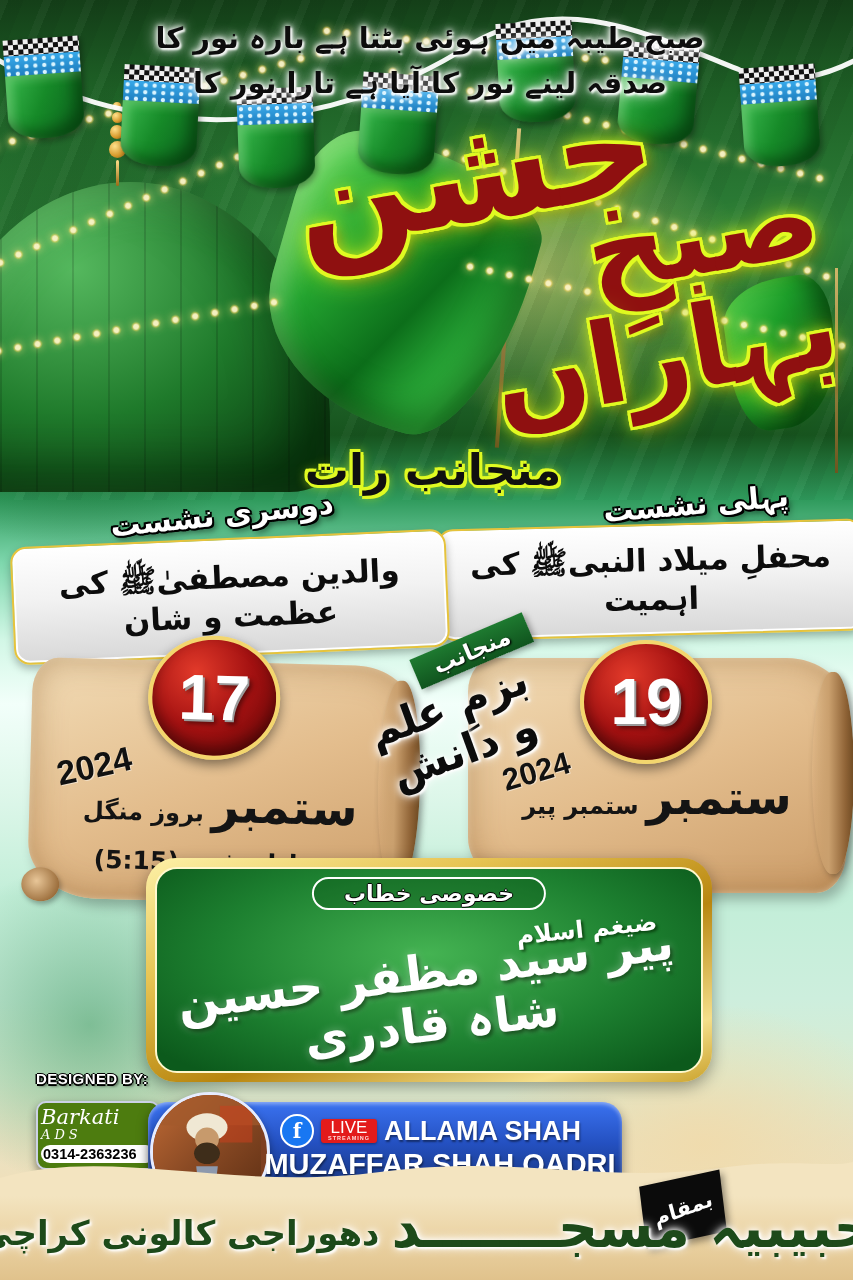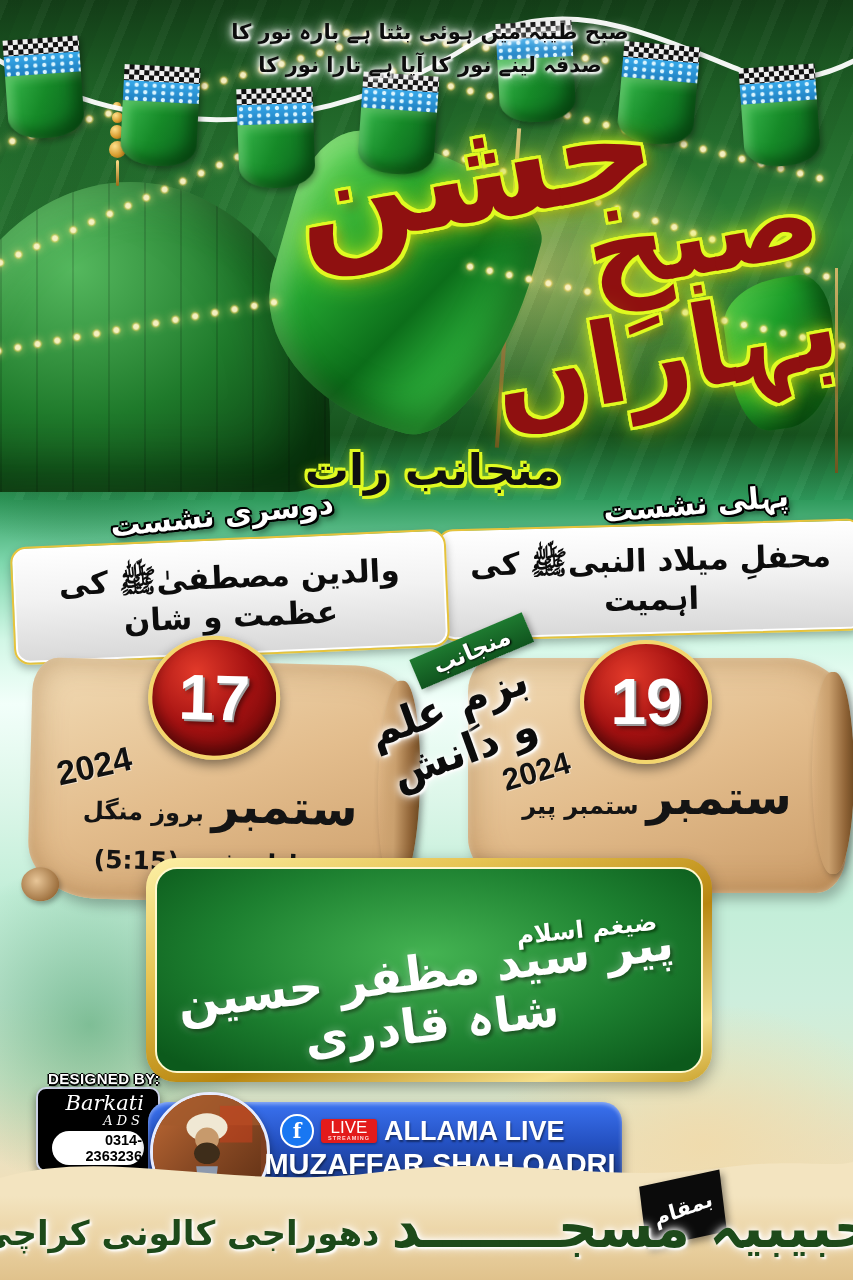--- a/index.html
+++ b/index.html
@@ -62,21 +62,21 @@
   .bunt{position:absolute;width:76px;height:102px;filter:drop-shadow(2px 3px 3px rgba(0,0,0,.35));}
   .bunt .checker{height:16px;background:repeating-conic-gradient(#101010 0% 25%,#efefef 0% 50%) 0 0/10px 10px;}
   .bunt .blueband{height:20px;
     background:radial-gradient(circle at 4px 4px,#d8f4ff 1.6px,transparent 2.6px) 0 0/9px 7px,linear-gradient(#37a9ea,#1f7fc0);}
   .bunt .cloth{height:64px;border-radius:6% 6% 46% 46% / 0 0 34% 34%;
     background:linear-gradient(115deg,#39b94e 0%,#168a28 45%,#0a5c1b 100%);
     box-shadow:inset -8px -8px 14px rgba(0,30,0,.45), inset 6px 4px 10px rgba(200,255,190,.3);}
 
   
   .couplet{left:140px;top:16px;width:580px;text-align:center;direction:rtl;color:#0d0d0d;
-    font-size:21px;font-weight:bold;line-height:1.55;
+    font-size:29px;font-weight:bold;line-height:1.55;
     text-shadow:0 0 5px #fff,0 0 9px #fff,0 0 16px rgba(255,255,255,.95),2px 2px 2px rgba(255,255,255,.85);}
   .main-title{left:238px;top:96px;width:584px;direction:rtl;transform:rotate(-10deg);
     display:flex;flex-direction:column;align-items:center;color:#8f1010;font-weight:bold;
     text-shadow:3px 0 0 #e0fa22,-3px 0 0 #e0fa22,0 3px 0 #e0fa22,0 -3px 0 #e0fa22,
       3px 3px 0 #e0fa22,-3px -3px 0 #e0fa22,3px -3px 0 #e0fa22,-3px 3px 0 #e0fa22,
       0 0 14px #d6f51a,0 0 30px rgba(214,245,26,.8),6px 8px 10px rgba(60,0,0,.35);}
   .title-w1{font-size:138px;line-height:1;align-self:flex-end;margin-left:70px;}
   .title-w2{font-size:112px;line-height:1;margin-top:-26px;}
   .subtitle{left:248px;top:444px;width:370px;text-align:center;direction:rtl;color:#101010;
     font-size:44px;font-weight:bold;
@@ -143,24 +143,24 @@
     border:2px solid #fff;border-radius:999px;padding:2px 30px;background:rgba(0,60,10,.28);
     color:#fff;font-size:22px;font-weight:bold;white-space:nowrap;
     text-shadow:1px 0 0 #000,-1px 0 0 #000,0 1px 0 #000,0 -1px 0 #000;}
   .honorific{position:absolute;top:46px;right:44px;transform:rotate(-6deg);direction:rtl;
     color:#fff;font-size:24px;font-weight:bold;text-shadow:2px 2px 3px rgba(0,40,0,.7);}
   .speaker-name{position:absolute;left:3%;top:78px;width:94%;transform:rotate(-7deg);direction:rtl;
     text-align:center;color:#fff;font-size:48px;font-weight:bold;line-height:1.08;
     text-shadow:2px 3px 4px rgba(0,40,0,.6),0 0 10px rgba(255,255,255,.35);}
 
   
-  .designer{left:36px;top:1070px;width:124px;text-align:right;}
+  .designer{left:36px;top:1070px;width:124px;text-align:left;}
   .db-heading{color:#fff;font-size:15px;font-weight:bold;font-family:"Liberation Sans",sans-serif;letter-spacing:.4px;
     text-shadow:1.5px 0 0 #000,-1.5px 0 0 #000,0 1.5px 0 #000,0 -1.5px 0 #000,2px 2px 3px rgba(0,0,0,.7);}
-  .db-box{margin-top:0;background:#000000;border:2px solid #ccd2e6;border-radius:10px;padding:3px 14px 5px;
+  .db-box{margin-top:14px;background:#4d7c0f;border:2px solid #ccd2e6;border-radius:10px;padding:3px 3px 5px;
     box-shadow:0 4px 8px rgba(0,0,0,.45);}
   .db-brand{color:#fff;font-family:"DejaVu Serif",serif;font-style:italic;font-size:21px;line-height:1.05;}
   .db-brand2{color:#fff;font-family:"DejaVu Serif",serif;font-style:italic;font-size:13px;letter-spacing:4px;line-height:1.1;}
   .db-phone{margin-top:3px;background:#fff;border-radius:999px;color:#000;font-size:14.5px;font-weight:bold;
     font-family:"Liberation Sans",sans-serif;padding:1px 2px;}
 
   
   .live-bar{left:148px;top:1102px;width:474px;height:93px;border-radius:20px;
     background:linear-gradient(180deg,#3a72f0 0%,#2450c0 45%,#16306f 100%);
     box-shadow:0 5px 12px rgba(0,0,0,.4), inset 0 2px 4px rgba(255,255,255,.45);}
@@ -313,20 +313,21 @@
     <div class="time tm-l">بعد اذان فجر (5:15)</div>
   </div>
 
   <div class="abs organizer">
     <div class="org-badge">منجانب</div>
     <div class="org-name">بزمِ علم و دانش</div>
   </div>
 
   <div class="abs panel-frame">
     <div class="panel-inner">
+      <div class="special-pill">خصوصی خطاب</div>
       <div class="honorific">ضیغم اسلام</div>
       <div class="speaker-name">پیر سید مظفر حسین شاہ قادری</div>
     </div>
   </div>
 
   <div class="abs designer">
     <div class="db-heading">DESIGNED BY:</div>
     <div class="db-box">
       <div class="db-brand">Barkati</div>
       <div class="db-brand2">ADS</div>
@@ -356,21 +357,21 @@
         <circle cx="50" cy="95" r="12" fill="#caa05c"></circle>
         <rect x="40" y="76" width="22" height="7" rx="2" fill="#2d3a55"></rect>
       </svg>
     </div>
     <div class="fb-row">
       <div class="fb-circle">f</div>
       <div class="live-badge">
         <span class="live-word">LIVE</span>
         <span class="streaming-word">STREAMING</span>
       </div>
-      <span class="lb-line1">ALLAMA LIVE</span>
+      <span class="lb-line1">ALLAMA SHAH</span>
     </div>
     <div class="lb-line2">MUZAFFAR SHAH QADRI</div>
   </div>
 
   <svg class="abs wave" viewBox="0 0 853 62" preserveAspectRatio="none">
     <path d="M0,40 C110,8 230,54 380,34 C520,16 600,46 720,30 C790,20 830,30 853,24 L853,62 L0,62 Z" fill="#f3e4c0"></path>
   </svg>
   <div class="abs beige-strip"></div>
   <div class="abs venue-badge">
     <span>بمقام</span>

